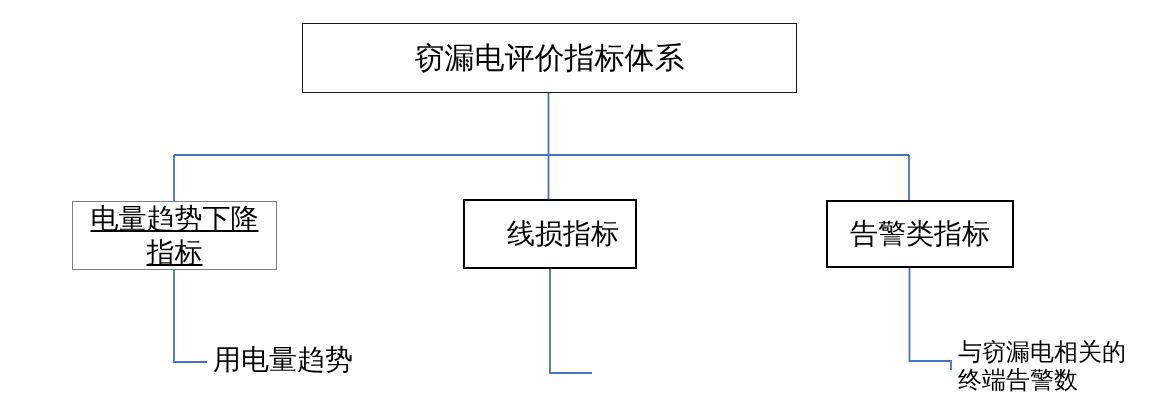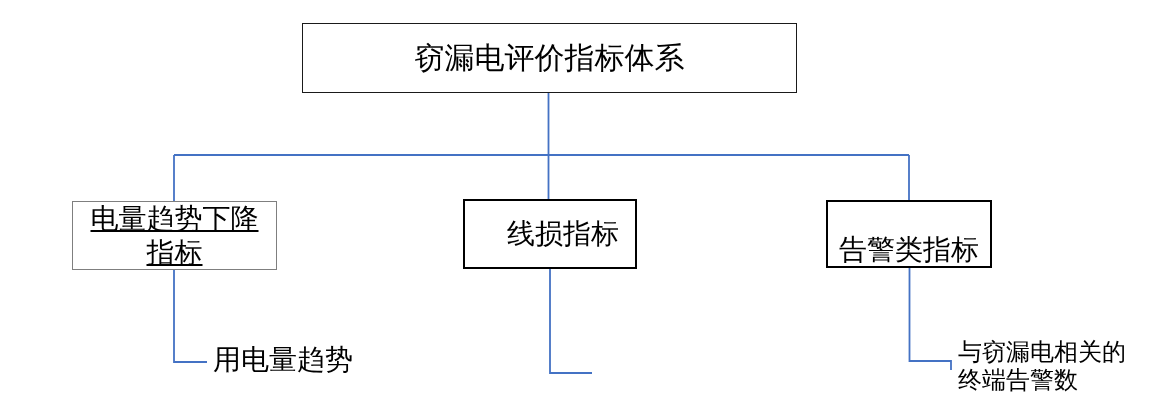--- a/index.html
+++ b/index.html
@@ -65,26 +65,25 @@
     width: 174px;
     height: 70px;
     border: 2px solid #000000;
     font-size: 28px;
     line-height: 1.18;
     padding-left: 26px;
   }
   .node-branch-3 {
     left: 826px;
     top: 200px;
-    width: 166px;
+    width: 188px;
     height: 68px;
     border: 2px solid #000000;
     font-size: 28px;
     line-height: 1.18;
-    align-items: flex-end;
   }
   .leaf {
     position: absolute;
     color: #000000;
     text-align: left;
     white-space: nowrap;
   }
   .leaf-1 {
     left: 213px;
     top: 347px;

